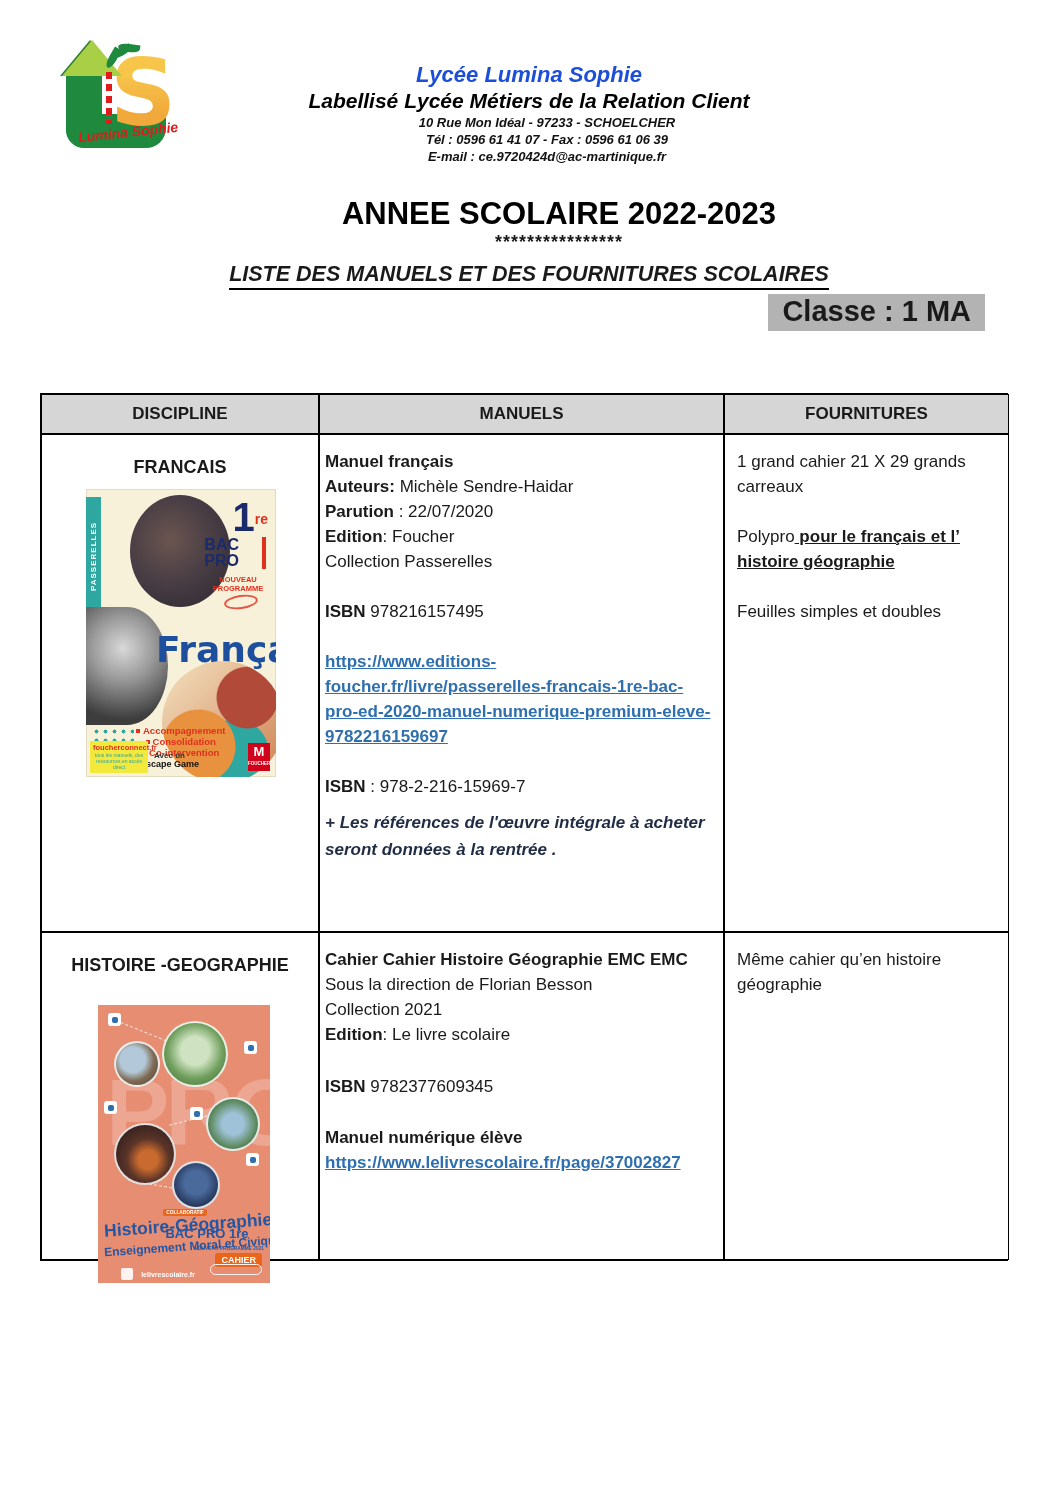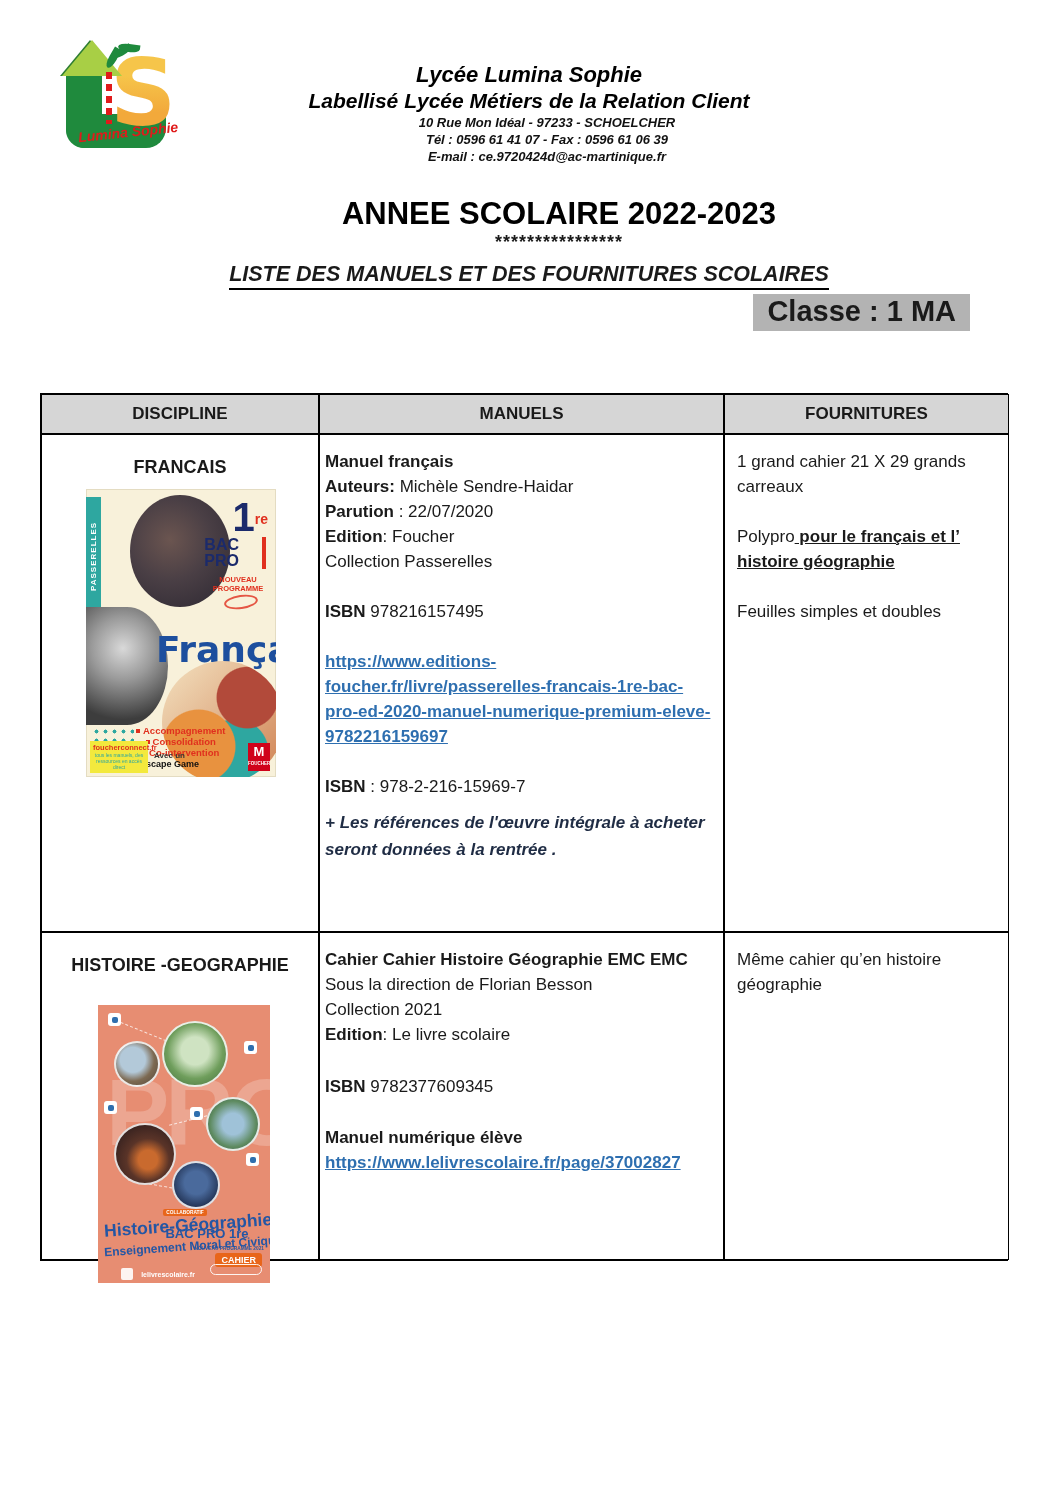--- a/index.html
+++ b/index.html
@@ -24,32 +24,32 @@
     background:repeating-linear-gradient(180deg,#e01b1b 0 7px,transparent 7px 12px); }
   .logo .leaf { position:absolute; width:22px; height:8px; background:#1f8a3d;
     border-radius:50% 0 50% 50%; }
   .logo .leaf1 { left:52px; top:8px; transform:rotate(-28deg); }
   .logo .leaf2 { left:60px; top:4px; transform:rotate(8deg); }
   .logo .leaf3 { left:44px; top:14px; transform:rotate(-60deg); }
   .logo .script { position:absolute; left:20px; top:84px; font-size:14px; font-weight:bold;
     font-style:italic; color:#e01b1b; transform:rotate(-6deg); white-space:nowrap; }
 
   .head-block { position:absolute; left:0; right:0; top:62px; text-align:center; }
-  .school-name { font-size:22px; font-weight:bold; font-style:italic; color:#000000; line-height:26px; }
+  .school-name { font-size:22px; font-weight:bold; font-style:italic; color:#1d4ed8; line-height:26px; }
   .school-label { font-size:21px; font-weight:bold; font-style:italic; color:#000000; line-height:26px; }
   .head-small { font-size:13px; font-weight:bold; font-style:italic; color:#111; line-height:17px;padding-left:36px; }
 
   .title-block { position:absolute; left:60px; right:0; top:196px; text-align:center; }
   .year-title { font-size:31px; font-weight:bold; color:#000; line-height:36px;
     font-family:"Liberation Sans", sans-serif; }
   .stars { font-size:18px; font-weight:bold; letter-spacing:1px; line-height:20px; }
   .liste-wrap { position:absolute; left:0; right:0; top:262px; text-align:center; }
   .liste-title { display:inline-block; font-size:21.5px; font-weight:bold;
     border-bottom:2.5px solid #000; padding-bottom:1px;font-style:italic; }
-  .classe-box { position:absolute; right:88px; top:294px; background:#b3b3b3;
+  .classe-box { position:absolute; right:73px; top:294px; background:#b3b3b3;
     font-size:29px; font-weight:bold; padding:1px 14px 3px 14px; }
 
   
   .doc-table { position:absolute; left:40px; top:393px; width:968px;
     display:grid; grid-template-columns:278px 405px 285px; border:1px solid #000; }
   .cell { border:1px solid #000; background:#fff; }
   .th { background:#d6d6d6; height:40px; display:flex; align-items:center; justify-content:center;
     font-size:17px; font-weight:bold; }
   .r1 { height:498px; }
   .r2 { height:328px; }

